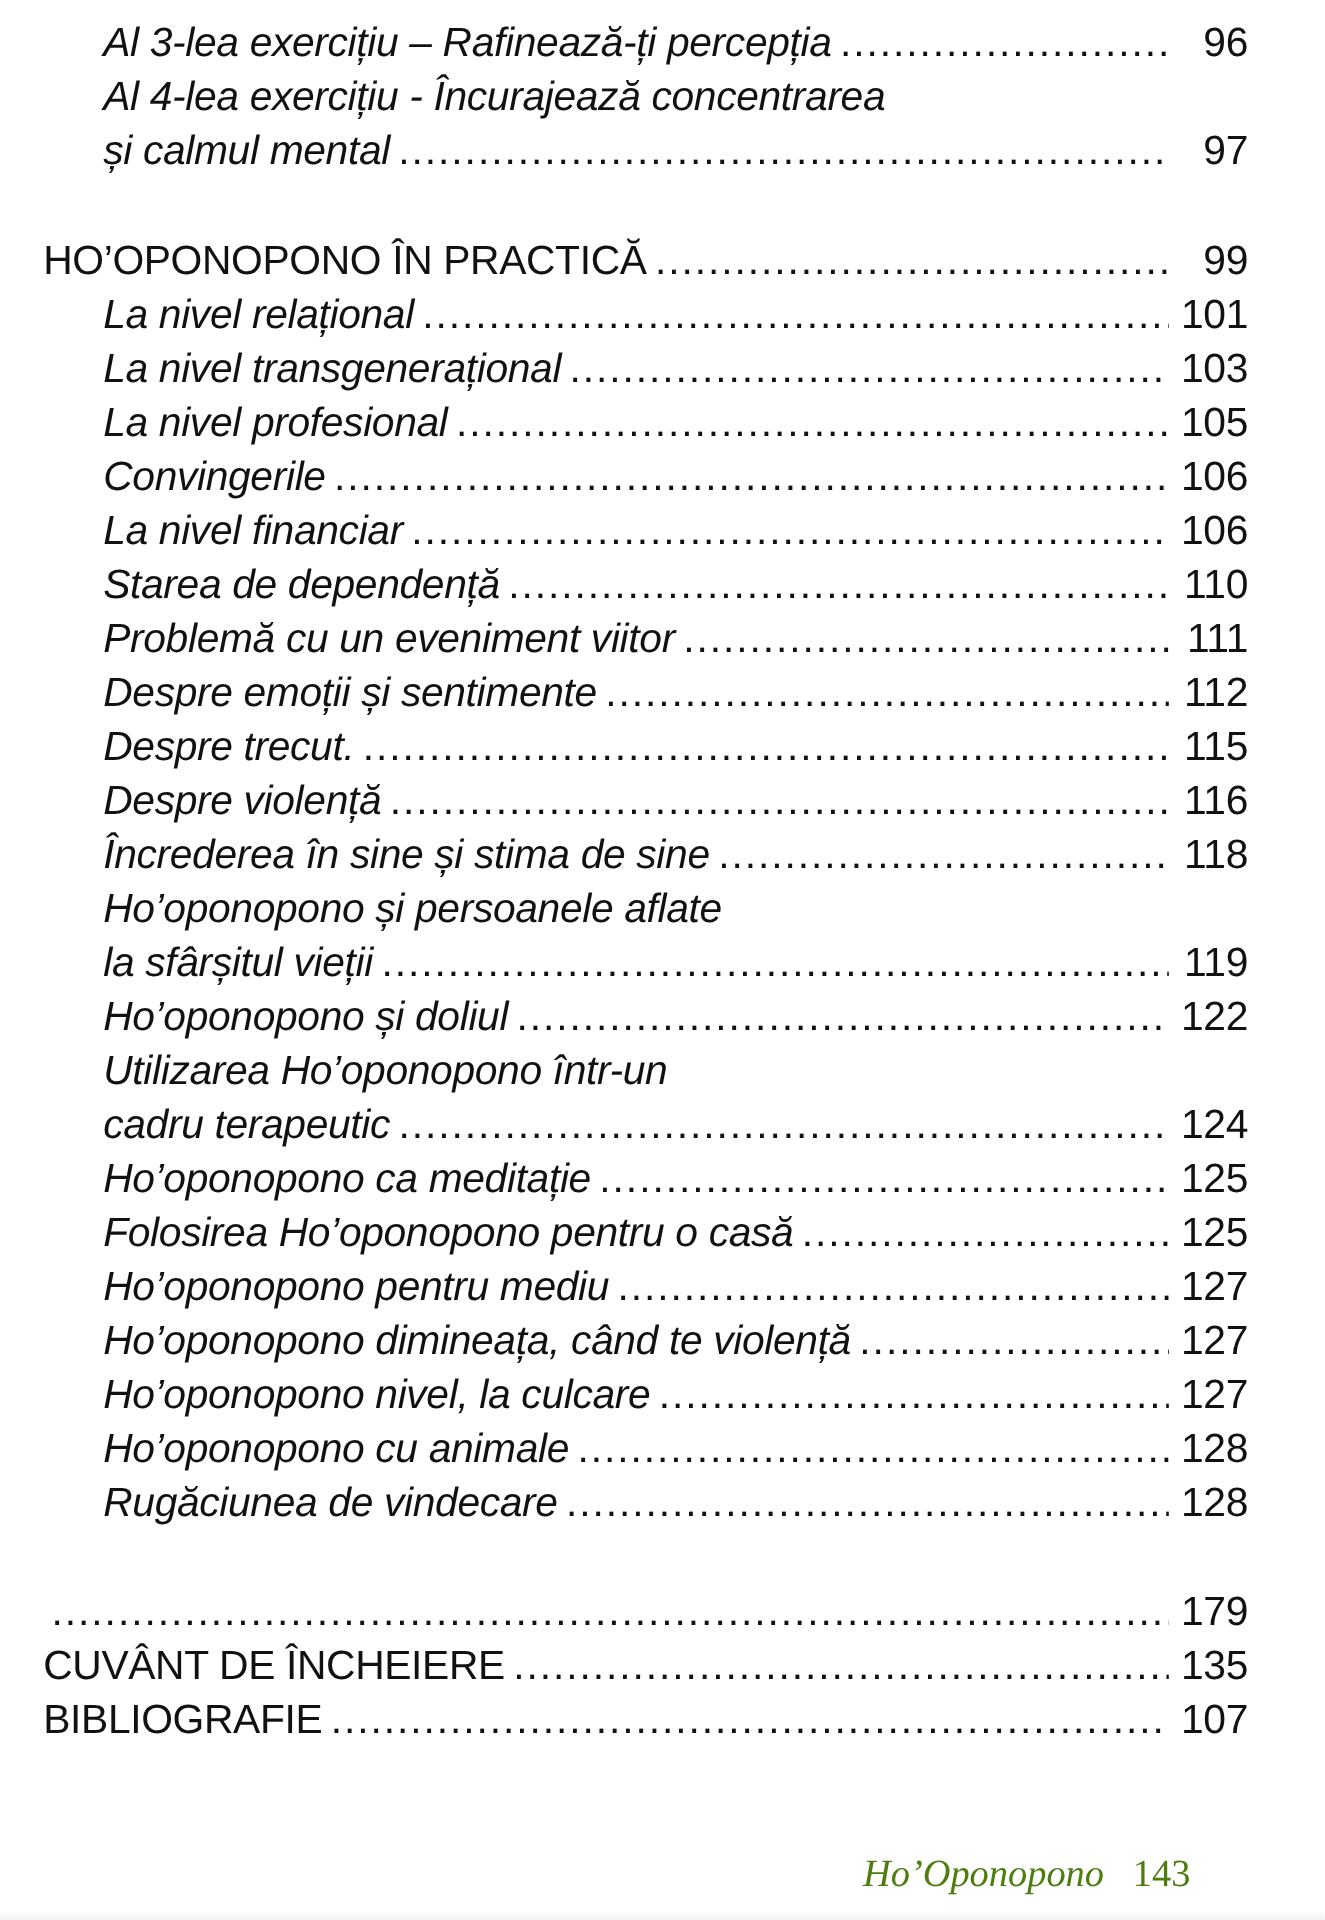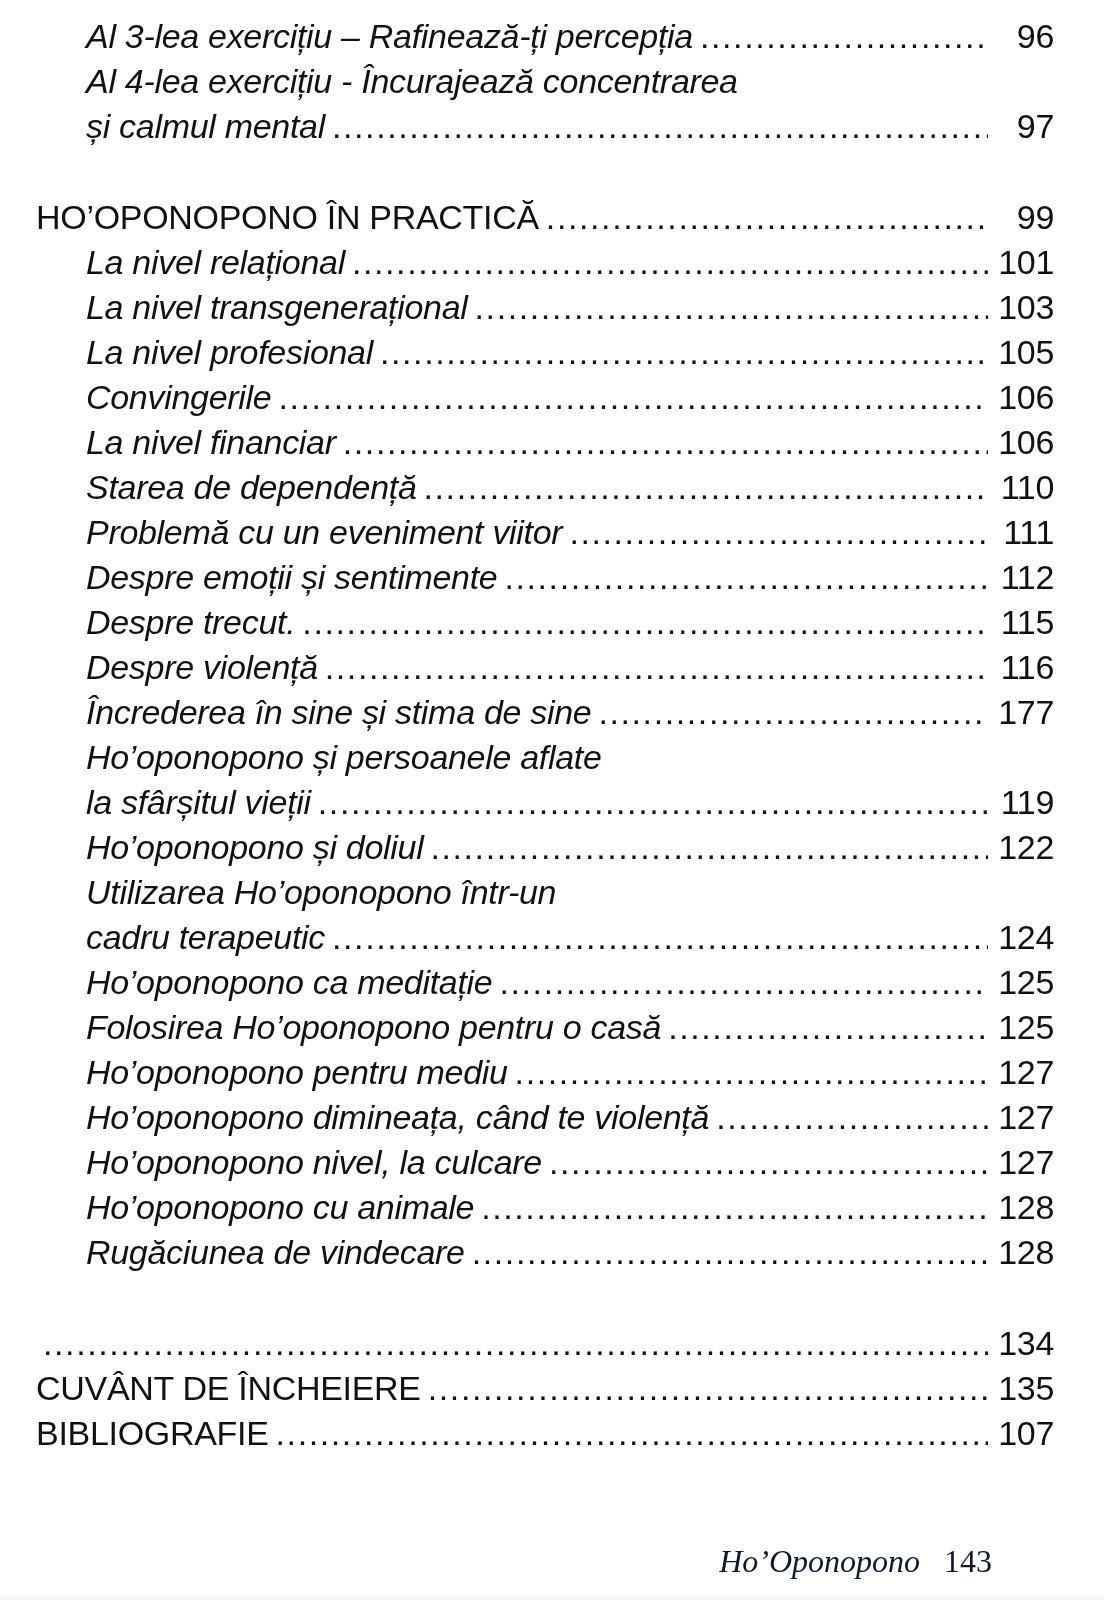--- a/index.html
+++ b/index.html
@@ -1,40 +1,40 @@
 <!DOCTYPE html>
 <html><head>
 <meta charset="utf-8">
 <style>
   html,body{margin:0;padding:0;}
   body{
     width:1104px;height:1600px;position:relative;overflow:hidden;
     background:#ffffff;color:#111111;
     font-family:"Liberation Sans","DejaVu Sans",sans-serif;
   }
-  .toc{padding:14px 50px 0 36px;}
+  .toc{padding:14px 64px 0 36px;}
   .entry{
     display:flex;align-items:baseline;
     height:45px;line-height:45px;font-size:34px;letter-spacing:-0.3px;
     white-space:nowrap;
   }
   .entry.sub{padding-left:50px;}
   .entry.sub .label{font-style:italic;}
   .entry.chapter .label{font-style:normal;}
   .label{flex:0 0 auto;}
   .leader{
     flex:1 1 auto;min-width:0;overflow:hidden;white-space:nowrap;
     margin-left:7px;letter-spacing:1.6px;font-style:normal;
   }
   .page-num{flex:0 0 auto;min-width:66px;text-align:right;font-style:normal;}
   .gap{height:46px;}
   .footer{
     position:absolute;top:1543px;right:112px;
     font-family:"Liberation Serif","DejaVu Serif",serif;
-    font-size:32px;line-height:36px;color:#0f172a;
+    font-size:32px;line-height:36px;color:#4d7c0f;
   }
   .book{font-style:italic;}
   .folio{font-style:normal;margin-left:24px;}
   .scan-shade{
     position:absolute;left:0;bottom:0;width:1104px;height:8px;
     background:linear-gradient(to bottom,rgba(0,0,0,0),rgba(0,0,0,0.05));
   }
 </style>
 </head>
 <body>
@@ -123,21 +123,21 @@
 
   <div class="entry sub">
     <span class="label">Despre violență</span>
     <span class="leader">............................................................................................................................................................................................................................................................................................................</span>
     <span class="page-num">116</span>
   </div>
 
   <div class="entry sub">
     <span class="label">Încrederea în sine și stima de sine</span>
     <span class="leader">............................................................................................................................................................................................................................................................................................................</span>
-    <span class="page-num">177</span>
+    <span class="page-num">118</span>
   </div>
 
   <div class="entry sub">
     <span class="label">Ho’oponopono și persoanele aflate</span>
     <span class="leader"></span>
     <span class="page-num"></span>
   </div>
 
   <div class="entry sub">
     <span class="label">la sfârșitul vieții</span>
@@ -202,21 +202,21 @@
   <div class="entry sub">
     <span class="label">Rugăciunea de vindecare</span>
     <span class="leader">............................................................................................................................................................................................................................................................................................................</span>
     <span class="page-num">128</span>
   </div>
 
   <div class="gap"></div>
 
   <div class="entry chapter">
     <span class="leader">............................................................................................................................................................................................................................................................................................................</span>
-    <span class="page-num">134</span>
+    <span class="page-num">179</span>
   </div>
 
   <div class="entry chapter">
     <span class="label">CUVÂNT DE ÎNCHEIERE</span>
     <span class="leader">............................................................................................................................................................................................................................................................................................................</span>
     <span class="page-num">135</span>
   </div>
 
   <div class="entry chapter">
     <span class="label">BIBLIOGRAFIE</span>

